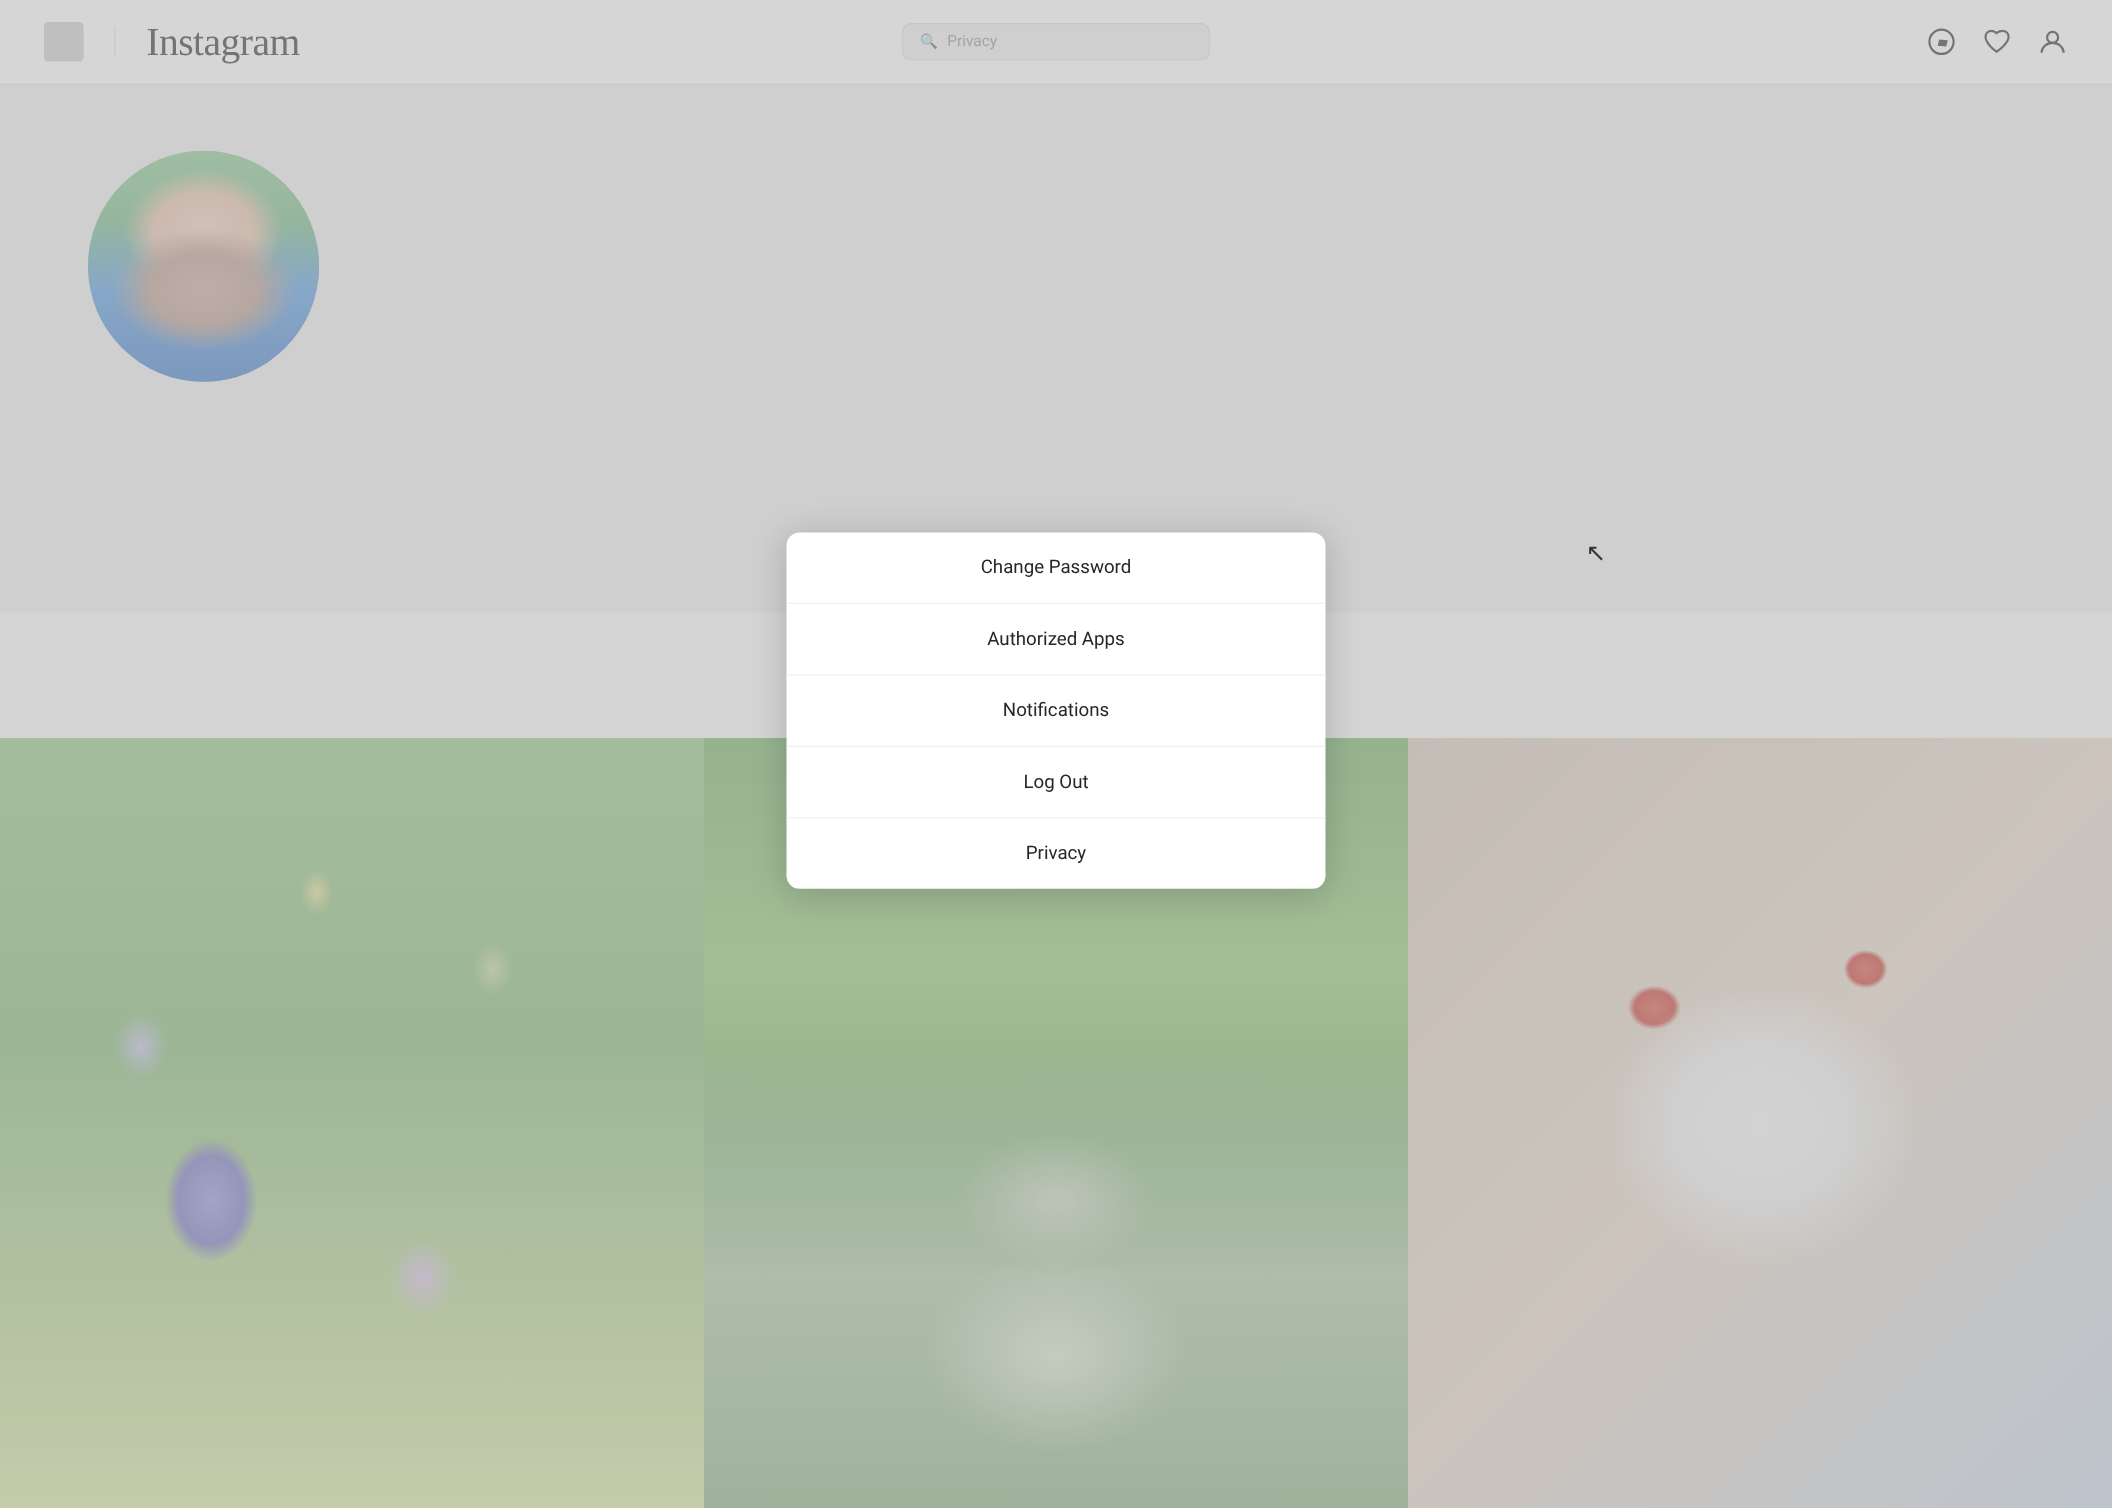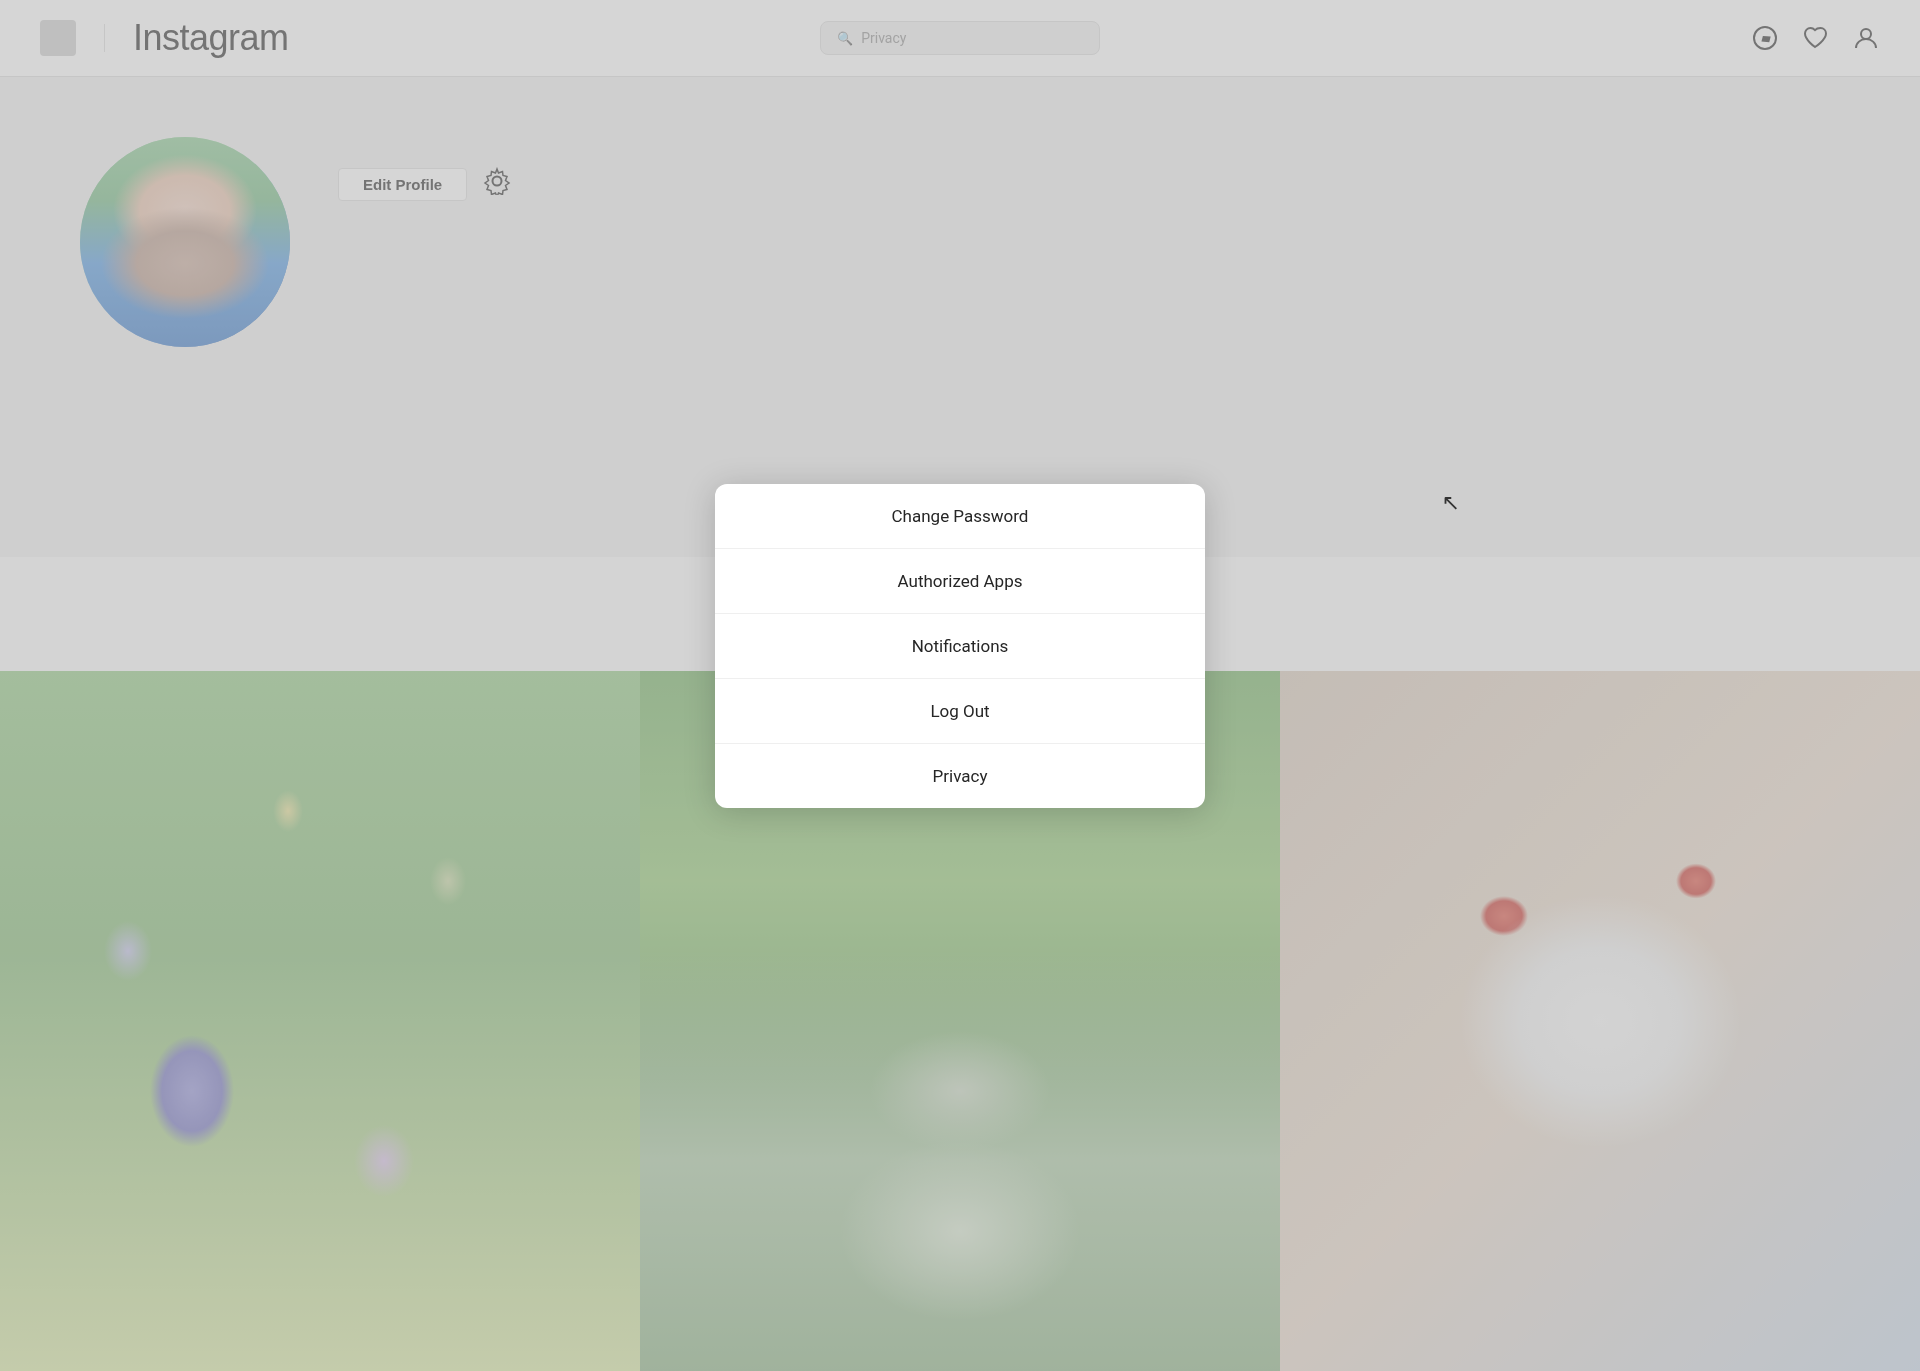--- a/index.html
+++ b/index.html
@@ -44,21 +44,21 @@
     }
 
     .header-logo-divider {
       width: 1px;
       height: 28px;
       background: #dbdbdb;
       margin: 0 10px;
     }
 
     .logo-text {
-      font-family: Liberation Sans, sans-serif;
+      font-family: Liberation Serif, serif;
       font-size: 36px;
       font-weight: 400;
       color: #262626;
       letter-spacing: -0.5px;
     }
 
     .header-search {
       position: absolute;
       left: 50%;
       transform: translateX(-50%);
@@ -336,31 +336,20 @@
         <path d="M4 24 C4 19 8.5 15 14 15 C19.5 15 24 19 24 24" stroke="#262626" stroke-width="2" fill="none"></path>
       </svg>
     </button>
   </div>
 </header>
 
 <div class="profile-bg">
   <div class="avatar-circle">
     <div class="avatar-inner"></div>
   </div>
-  <div class="profile-info">
-    <div class="edit-profile-area">
-      <button class="edit-profile-btn">Edit Profile</button>
-      <button class="gear-btn">
-        <svg width="28" height="28" viewBox="0 0 28 28" fill="none">
-          <circle cx="14" cy="14" r="4.5" stroke="#262626" stroke-width="2"></circle>
-          <path d="M14 2 L15.5 6 L19.5 4.5 L20 8.5 L24 9.5 L22.5 13.5 L26 16 L22.5 18.5 L24 22.5 L20 23.5 L19.5 27.5 L15.5 26 L14 30 L12.5 26 L8.5 27.5 L8 23.5 L4 22.5 L5.5 18.5 L2 16 L5.5 13.5 L4 9.5 L8 8.5 L8.5 4.5 L12.5 6 Z" stroke="#262626" stroke-width="1.5" fill="none"></path>
-        </svg>
-      </button>
-    </div>
-  </div>
 </div>
 
 <div class="grid-images">
   <div class="grid-img grid-img-flowers"></div>
   <div class="grid-img grid-img-garden"></div>
   <div class="grid-img grid-img-food"></div>
 </div>
 
 <div class="modal-overlay">
   <div class="modal" id="modal-container">

